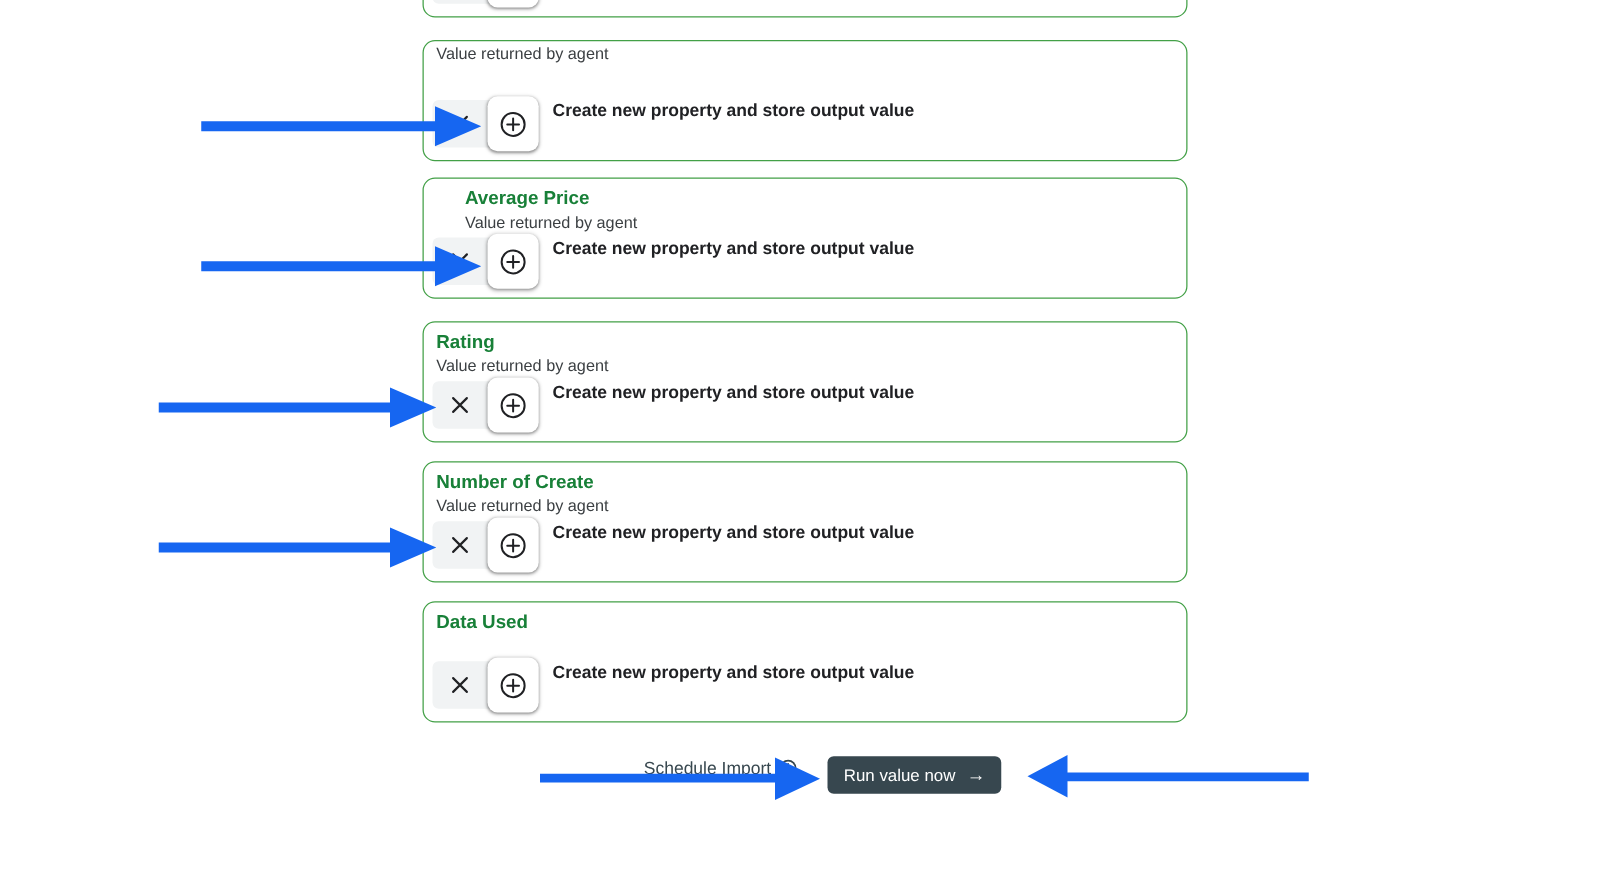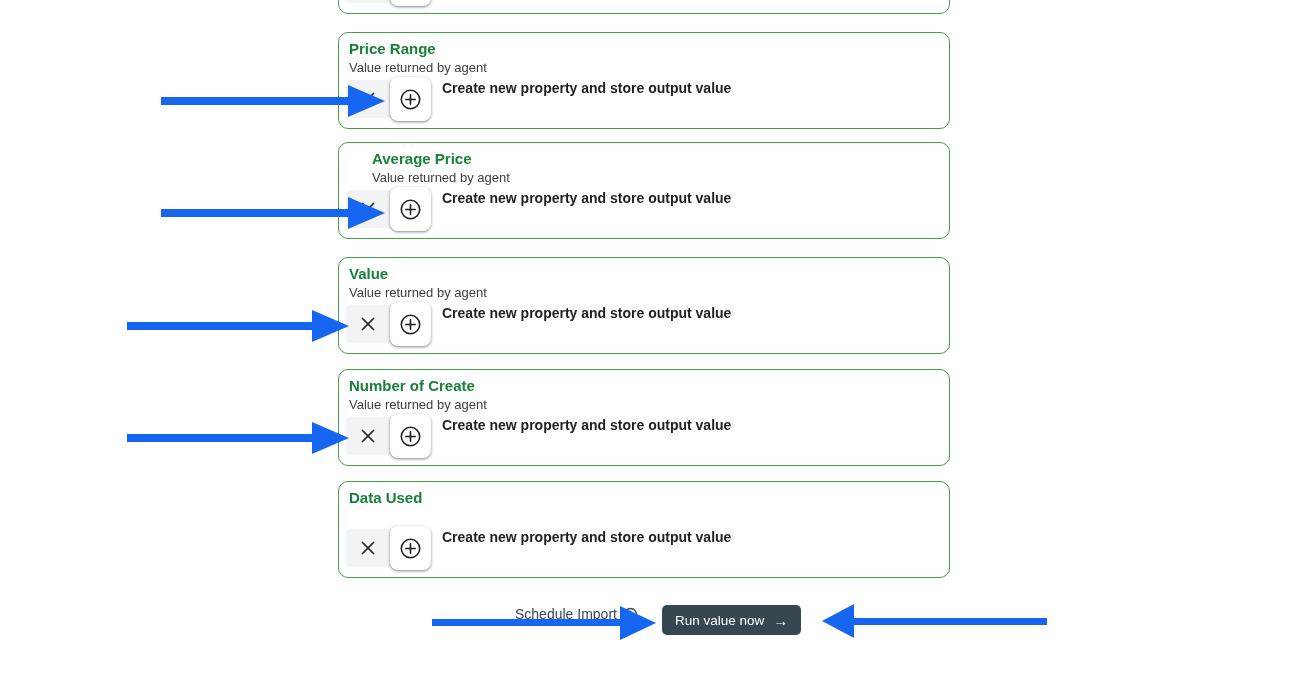--- a/index.html
+++ b/index.html
@@ -134,21 +134,20 @@
           
         </button>
         <button class="seg-add">
           
         </button>
       </div>
     </div>
   </div>
 
   <div class="card c1">
-    <div class="card-title">Price Range</div>
     <div class="card-subtitle">Value returned by agent</div>
     <div class="btn-row">
       <div class="seg-group">
         <button class="seg-x">
           <span>
             <svg width="16" height="16" viewBox="0 0 16 16">
                 <path d="M2.5 2.5 L13.5 13.5 M13.5 2.5 L2.5 13.5" stroke="#202124" stroke-width="1.7" stroke-linecap="round"></path>
               </svg>
           </span>
         </button>
@@ -184,21 +183,21 @@
                 <path d="M11.5 6.8 V16.2 M6.8 11.5 H16.2" stroke="#202124" stroke-width="1.6" stroke-linecap="round"></path>
               </svg>
           </span>
         </button>
       </div>
       <div class="action-label">Create new property and store output value</div>
     </div>
   </div>
 
   <div class="card c3">
-    <div class="card-title">Value</div>
+    <div class="card-title">Rating</div>
     <div class="card-subtitle">Value returned by agent</div>
     <div class="btn-row">
       <div class="seg-group">
         <button class="seg-x">
           <span>
             <svg width="16" height="16" viewBox="0 0 16 16">
                 <path d="M2.5 2.5 L13.5 13.5 M13.5 2.5 L2.5 13.5" stroke="#202124" stroke-width="1.7" stroke-linecap="round"></path>
               </svg>
           </span>
         </button>

